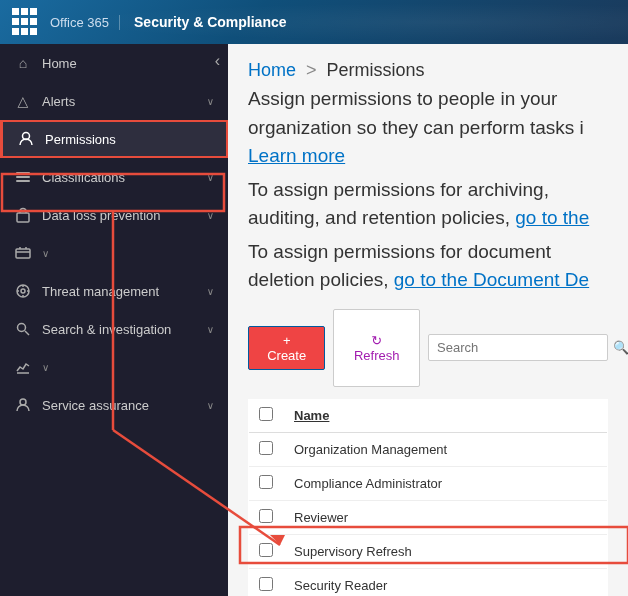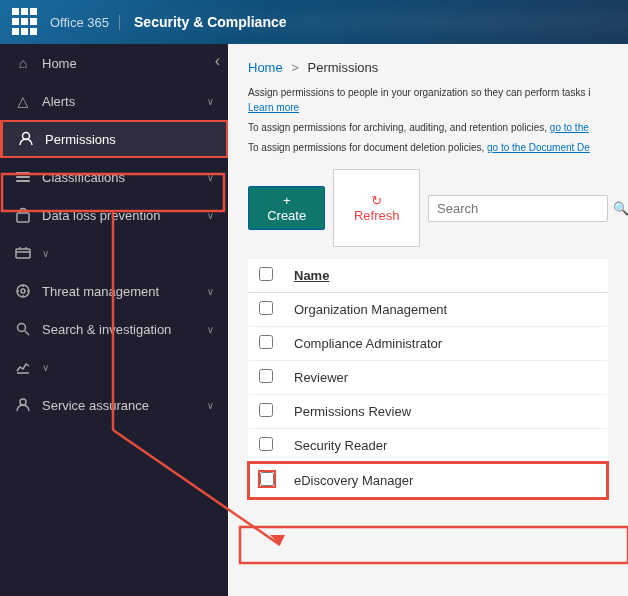--- a/index.html
+++ b/index.html
@@ -91,39 +91,39 @@
     
     .content {
       flex: 1;
       background: #f5f5f5;
       overflow-y: auto;
       padding: 16px 20px;
     }
 
     
     .breadcrumb {
-      font-size: 13px; color: #555; margin-bottom: 10px;
+      font-size: 18px; color: #555; margin-bottom: 4px;
     }
     .breadcrumb a { color: #0072c6; text-decoration: none; }
     .breadcrumb .sep { margin: 0 5px; color: #888; }
     .breadcrumb .current { color: #333; font-weight: 500; }
 
     
-    .description { font-size: 10px; color: #333; margin-bottom: 5px; line-height: 1.5; }
+    .description { font-size: 19px; color: #333; margin-bottom: 5px; line-height: 1.5; }
     .description a { color: #0072c6; }
 
     
     .toolbar { display: flex; align-items: center; gap: 8px; margin: 14px 0 12px; }
     .btn-create {
-      background: #0f766e; color: white; border: 1px solid #005a9e;
+      background: #ef4444; color: white; border: 1px solid #005a9e;
       padding: 6px 14px; font-size: 13px; cursor: pointer; border-radius: 2px;
       display: flex; align-items: center; gap: 5px;
     }
     .btn-refresh {
-      background: white; color: #ef4444; border: 1px solid #ccc;
+      background: white; color: #a21caf; border: 1px solid #ccc;
       padding: 23px 14px; font-size: 13px; cursor: pointer; border-radius: 2px;
       display: flex; align-items: center; gap: 5px;
     }
     .search-box {
       border: 1px solid #ccc; background: white;
       display: flex; align-items: flex-start;
       padding: 5px 8px; border-radius: 2px; flex: 1; max-width: 180px;
     }
     .search-box input {
       border: none; outline: none; font-size: 13px; flex: 1; background: transparent;
@@ -324,21 +324,21 @@
           <tr>
             <td class="checkbox-cell"><input type="checkbox" style=""></td>
             <td>Compliance Administrator</td>
           </tr>
           <tr>
             <td class="checkbox-cell"><input type="checkbox" style=""></td>
             <td>Reviewer</td>
           </tr>
           <tr>
             <td class="checkbox-cell"><input type="checkbox" style=""></td>
-            <td>Permissions Review</td>
+            <td>Supervisory Refresh</td>
           </tr>
           <tr>
             <td class="checkbox-cell"><input type="checkbox" style=""></td>
             <td>Security Reader</td>
           </tr>
           <tr style="border: 2px solid rgb(231, 76, 60); outline: rgb(231, 76, 60) solid 2px;">
             <td class="checkbox-cell"><input type="checkbox" style="outline: rgb(231, 76, 60) solid 2px;"></td>
             <td>eDiscovery Manager</td>
           </tr>
         </tbody>

